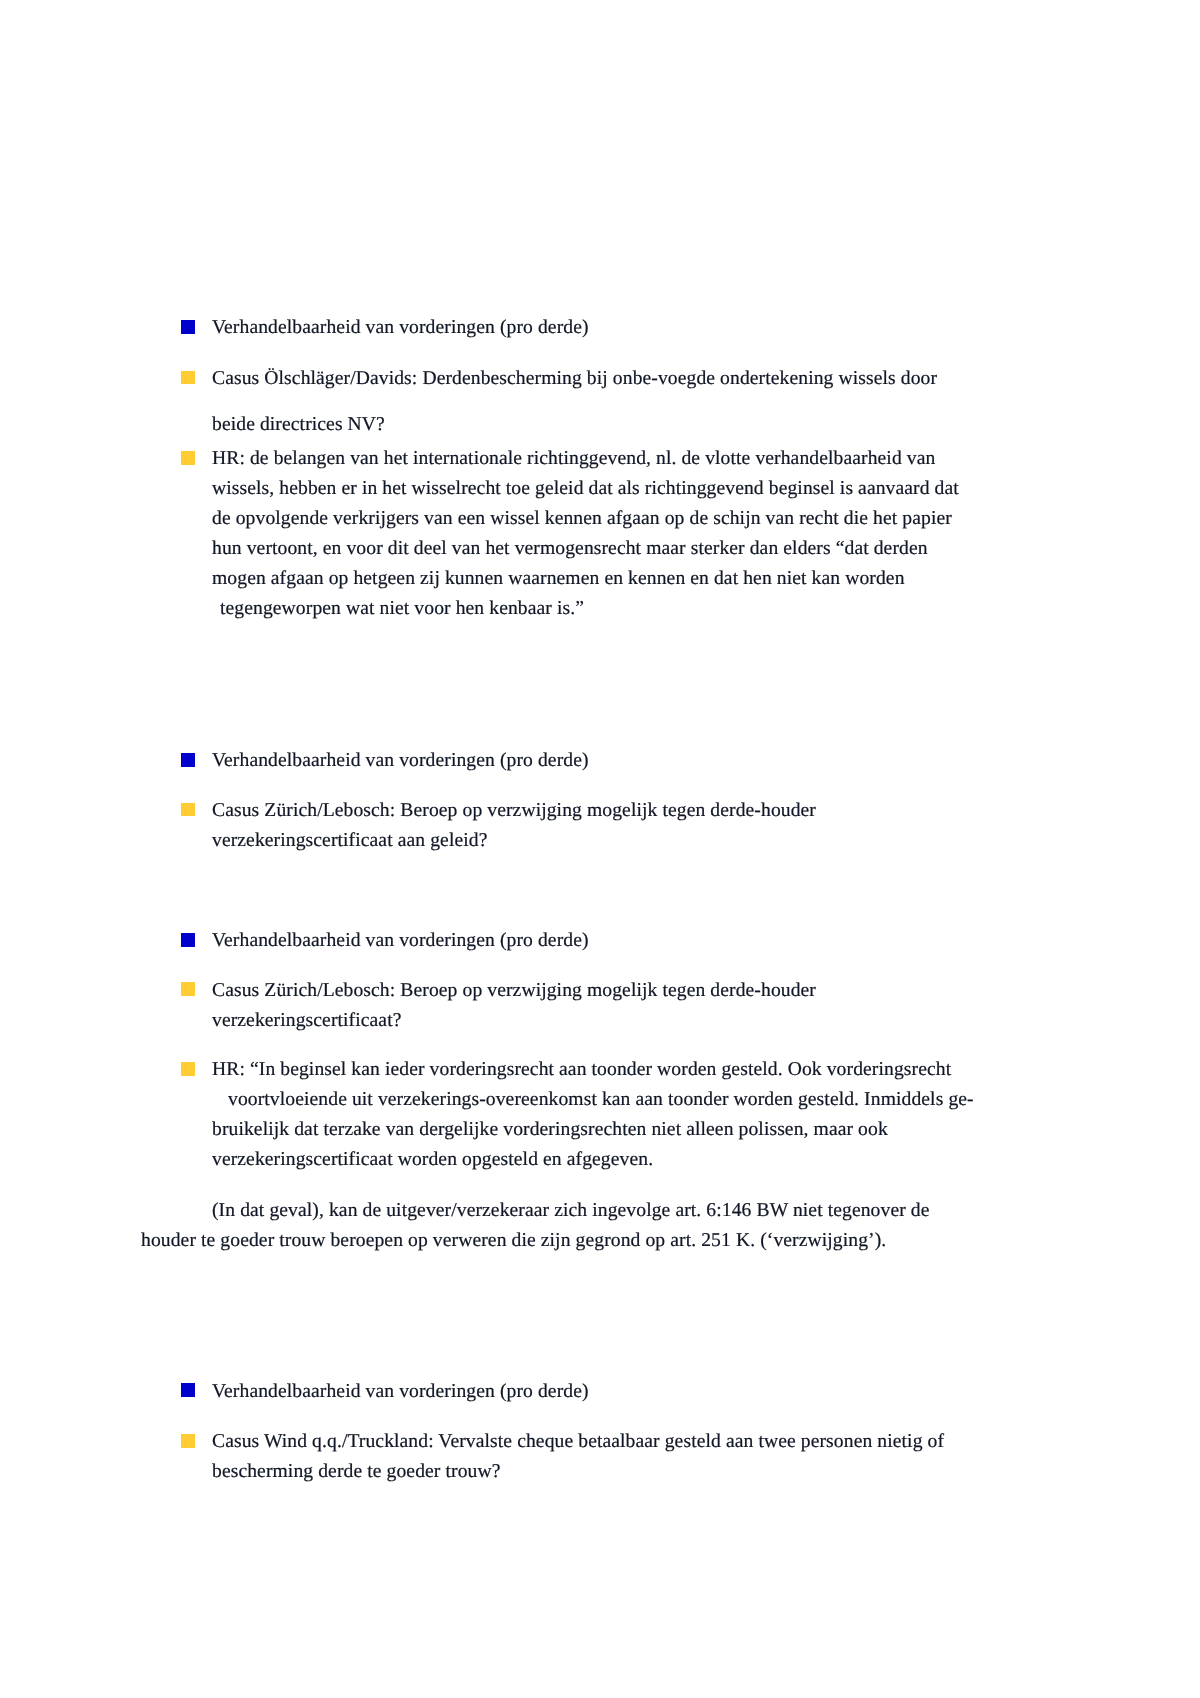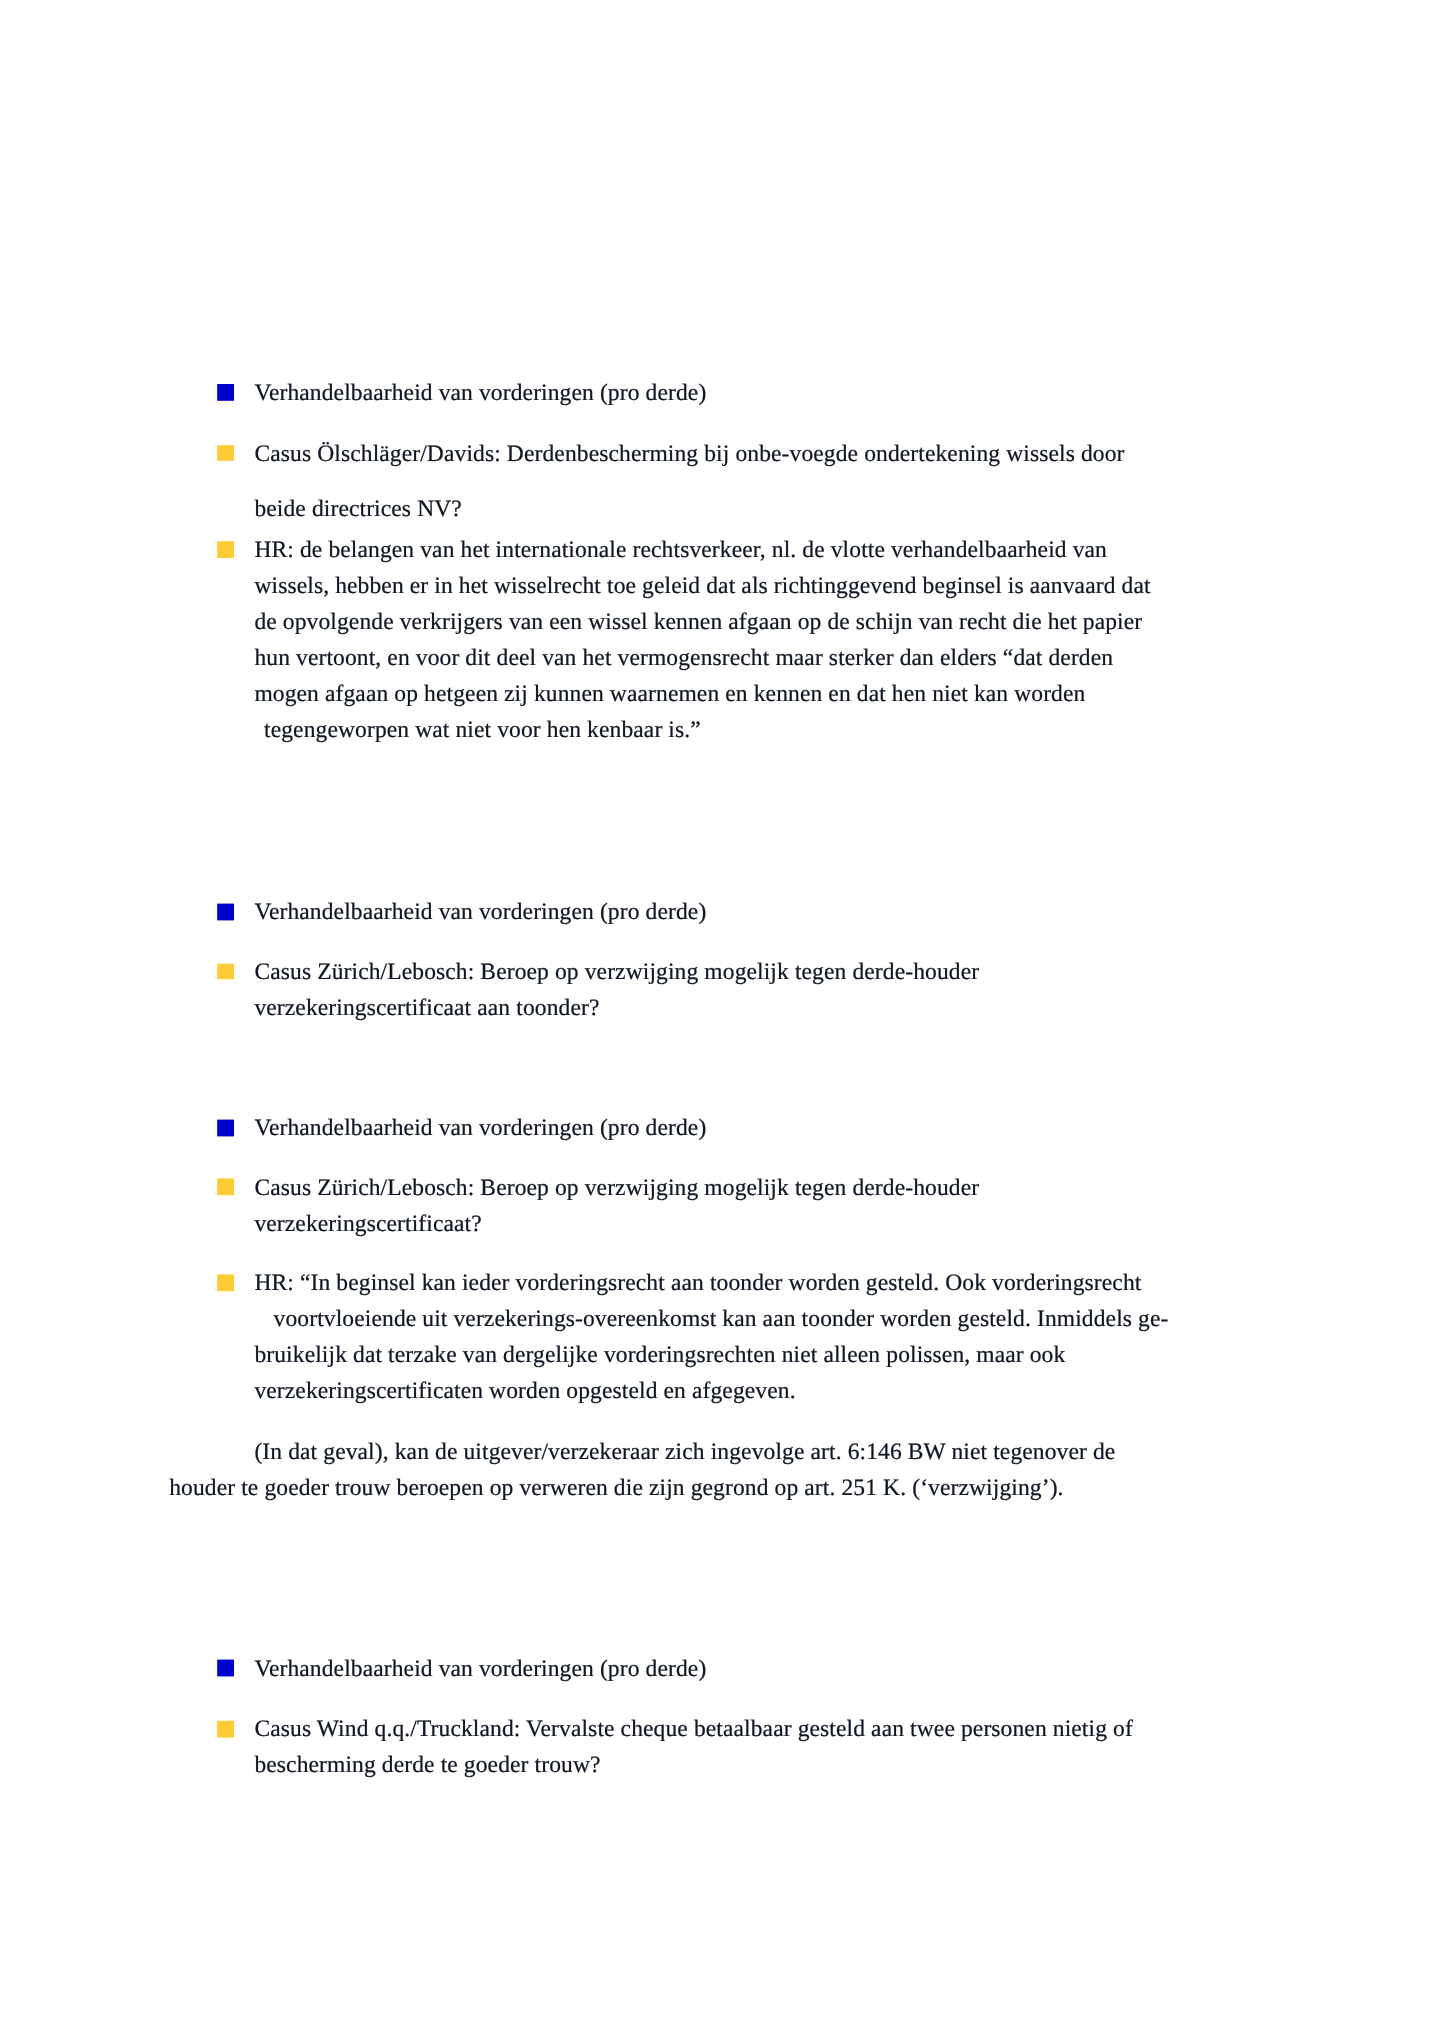--- a/index.html
+++ b/index.html
@@ -53,55 +53,55 @@
       <span class="bullet blue-square" style="left:181.3px;top:320.00px"></span>
       <div class="tline" style="left:212.0px;top:313.30px">Verhandelbaarheid van vorderingen (pro derde)</div>
     </div>
     <div class="para">
       <span class="bullet gold-square" style="left:181.3px;top:370.80px"></span>
       <div class="tline" style="left:212.0px;top:364.10px">Casus Ölschläger/Davids: Derdenbescherming bij onbe-voegde ondertekening wissels door</div>
       <div class="tline" style="left:212.0px;top:410px">beide directrices NV?</div>
     </div>
     <div class="para">
       <span class="bullet gold-square" style="left:181.3px;top:450.85px"></span>
-      <div class="tline" style="left:212.0px;top:444.15px">HR: de belangen van het internationale rechtsverkeer, nl. de vlotte verhandelbaarheid van</div>
+      <div class="tline" style="left:212.0px;top:444.15px">HR: de belangen van het internationale richtinggevend, nl. de vlotte verhandelbaarheid van</div>
       <div class="tline" style="left:212.0px;top:474.10px">wissels, hebben er in het wisselrecht toe geleid dat als richtinggevend beginsel is aanvaard dat</div>
       <div class="tline" style="left:212.0px;top:504.05px">de opvolgende verkrijgers van een wissel kennen afgaan op de schijn van recht die het papier</div>
       <div class="tline" style="left:212.0px;top:534.00px">hun vertoont, en voor dit deel van het vermogensrecht maar sterker dan elders “dat derden</div>
       <div class="tline" style="left:212.0px;top:563.95px">mogen afgaan op hetgeen zij kunnen waarnemen en kennen en dat hen niet kan worden</div>
       <div class="tline" style="left:220px;top:593.90px">tegengeworpen wat niet voor hen kenbaar is.”</div>
     </div>
   </div>
   <div class="section">
     <div class="para">
       <span class="bullet blue-square" style="left:181.3px;top:753.00px"></span>
       <div class="tline" style="left:212.0px;top:746.30px">Verhandelbaarheid van vorderingen (pro derde)</div>
     </div>
     <div class="para">
       <span class="bullet gold-square" style="left:181.3px;top:802.60px"></span>
       <div class="tline" style="left:212.0px;top:795.90px">Casus Zürich/Lebosch: Beroep op verzwijging mogelijk tegen derde-houder</div>
-      <div class="tline" style="left:212.0px;top:825.85px">verzekeringscertificaat aan toonder?</div>
+      <div class="tline" style="left:212.0px;top:825.85px">verzekeringscertificaat aan geleid?</div>
     </div>
   </div>
   <div class="section">
     <div class="para">
       <span class="bullet blue-square" style="left:181.3px;top:933.00px"></span>
       <div class="tline" style="left:212.0px;top:926.30px">Verhandelbaarheid van vorderingen (pro derde)</div>
     </div>
     <div class="para">
       <span class="bullet gold-square" style="left:181.3px;top:982.30px"></span>
       <div class="tline" style="left:212.0px;top:975.60px">Casus Zürich/Lebosch: Beroep op verzwijging mogelijk tegen derde-houder</div>
       <div class="tline" style="left:212.0px;top:1005.55px">verzekeringscertificaat?</div>
     </div>
     <div class="para">
       <span class="bullet gold-square" style="left:181.3px;top:1062.00px"></span>
       <div class="tline" style="left:212.0px;top:1055.30px">HR: “In beginsel kan ieder vorderingsrecht aan toonder worden gesteld. Ook vorderingsrecht</div>
       <div class="tline" style="left:228px;top:1085.25px">voortvloeiende uit verzekerings-overeenkomst kan aan toonder worden gesteld. Inmiddels ge-</div>
       <div class="tline" style="left:212.0px;top:1115.20px">bruikelijk dat terzake van dergelijke vorderingsrechten niet alleen polissen, maar ook</div>
-      <div class="tline" style="left:212.0px;top:1145.15px">verzekeringscertificaten worden opgesteld en afgegeven.</div>
+      <div class="tline" style="left:212.0px;top:1145.15px">verzekeringscertificaat worden opgesteld en afgegeven.</div>
     </div>
     <div class="para">
       <div class="tline" style="left:212.0px;top:1196.00px">(In dat geval), kan de uitgever/verzekeraar zich ingevolge art. 6:146 BW niet tegenover de</div>
       <div class="tline" style="left:140.6px;top:1225.95px">houder te goeder trouw beroepen op verweren die zijn gegrond op art. 251 K. (‘verzwijging’).</div>
     </div>
   </div>
   <div class="section">
     <div class="para">
       <span class="bullet blue-square" style="left:181.3px;top:1383.20px"></span>
       <div class="tline" style="left:212.0px;top:1376.50px">Verhandelbaarheid van vorderingen (pro derde)</div>

